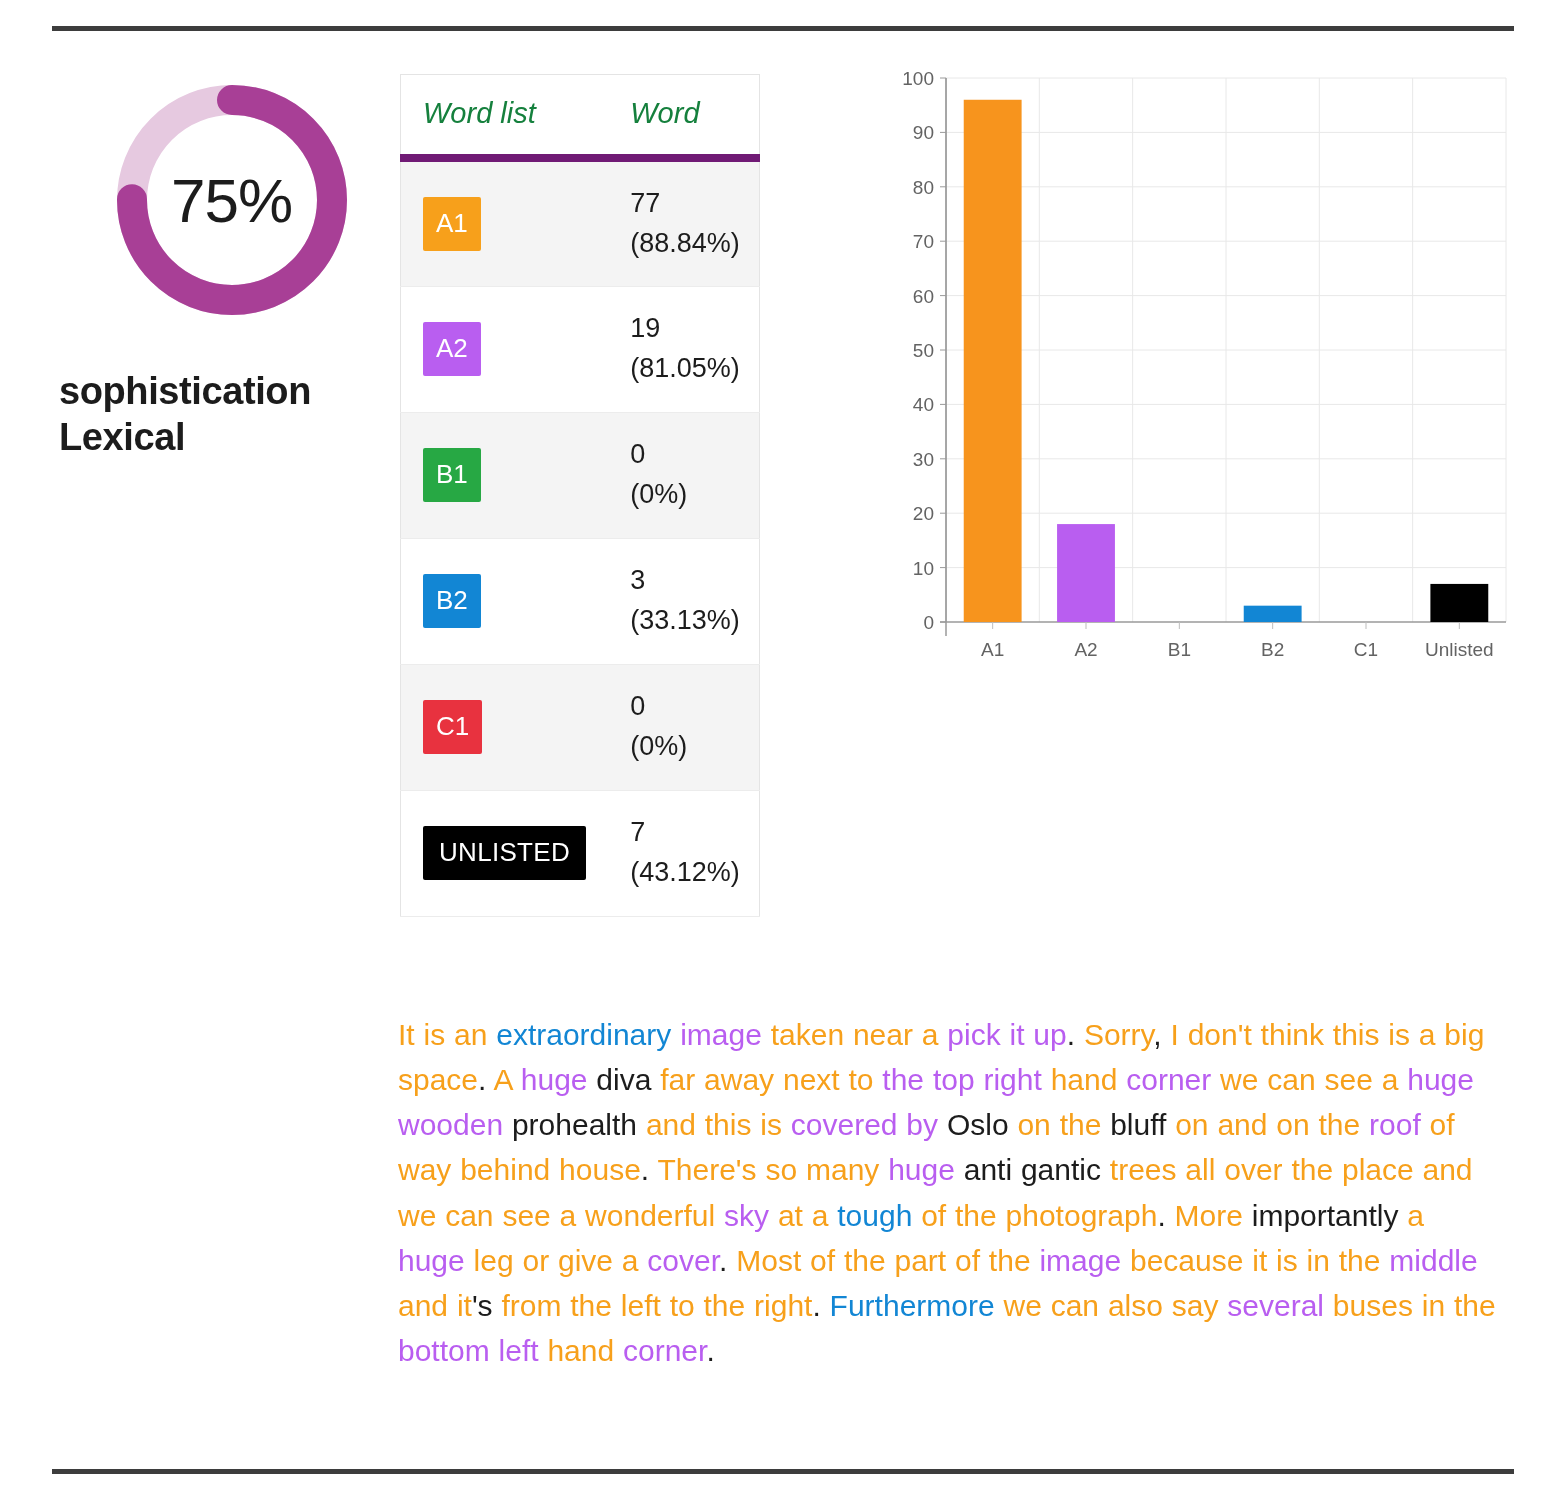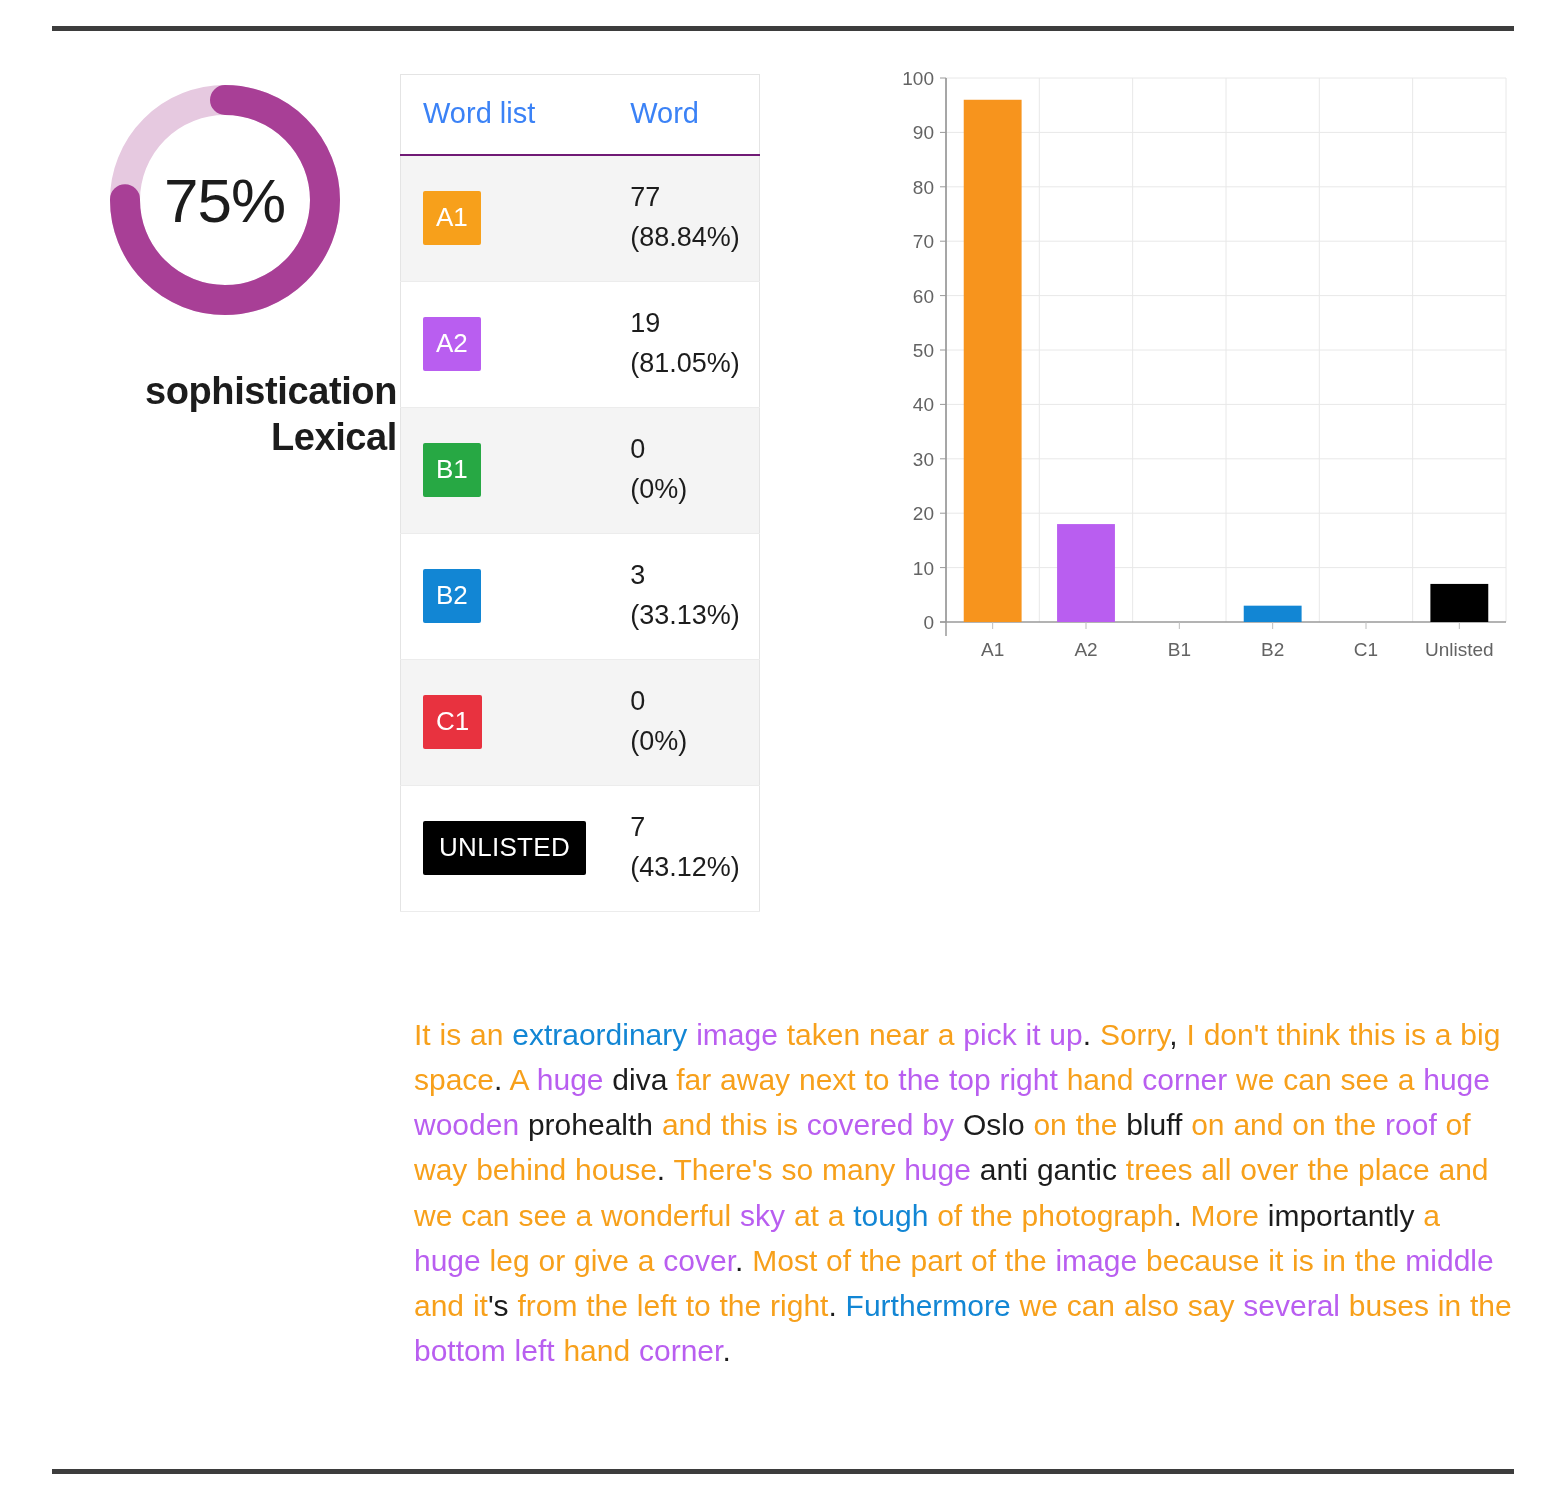--- a/index.html
+++ b/index.html
@@ -32,24 +32,24 @@
     position: absolute;
     top: 62px;
     left: 52px;
     width: 1462px;
     height: 880px;
   }
 
   
   .gauge-block {
     position: absolute;
-    left: 0px;
+    left: 7px;
     top: 0px;
     width: 345px;
-    text-align: right;
+    text-align: left;
   }
   .donut-wrap {
     position: relative;
     width: 252px;
     height: 252px;
     margin: 12px auto 0 auto;
   }
   .donut-wrap svg { display: block; }
   .donut-center {
     position: absolute;
@@ -80,23 +80,24 @@
     background: #fff;
   }
   .wl-table th, .wl-table td {
     border: none;
     text-align: left;
     vertical-align: middle;
   }
   .wl-table thead th {
     font-size: 29px;
     font-weight: 400;
-    color: #3b82f6;
+    color: #15803d;
     padding: 22px 0 24px 22px;
-    border-bottom: 2px solid #701a75;
+    border-bottom: 8px solid #701a75;
+    font-style: italic;
   }
   .wl-table thead th.types-col { padding-left: 16px; }
   .wl-table tbody tr { border-bottom: 1px solid #ececec; }
   .wl-table tbody tr.alt { background: #f4f4f4; }
   .wl-table tbody td { padding: 22px 0 22px 22px; height: 126px; }
   .wl-table tbody td.types-col {
     padding-left: 16px;
     font-size: 27px;
     color: #1c1c1c;
     line-height: 1.48;
@@ -130,21 +131,20 @@
   .transcript {
     position: absolute;
     left: 398px;
     top: 1012px;
     width: 1100px;
     font-size: 30px;
     line-height: 1.505;
     color: #1c1c1c;
     text-align: left;
     word-spacing: 0.5px;
-    margin-left: 16px;
   }
   .transcript span { white-space: pre-wrap; }
 </style>
 </head>
 <body>
 
 <div class="page">
 
   <div class="rule top"></div>
   <div class="rule bottom"></div>

